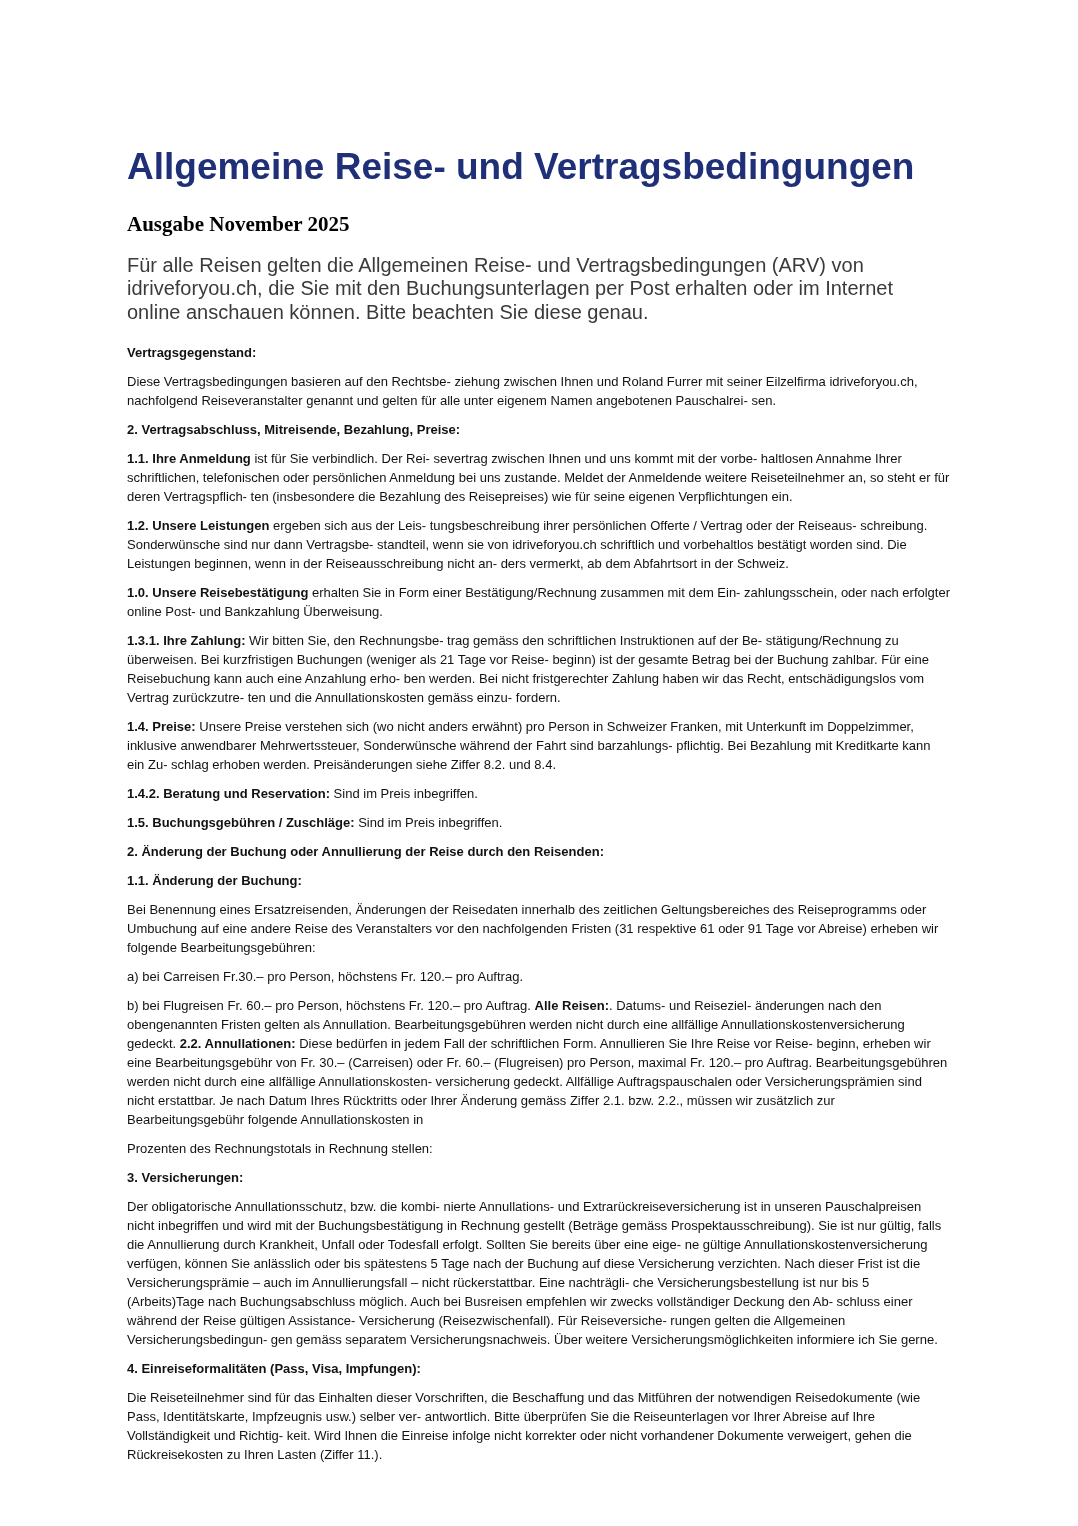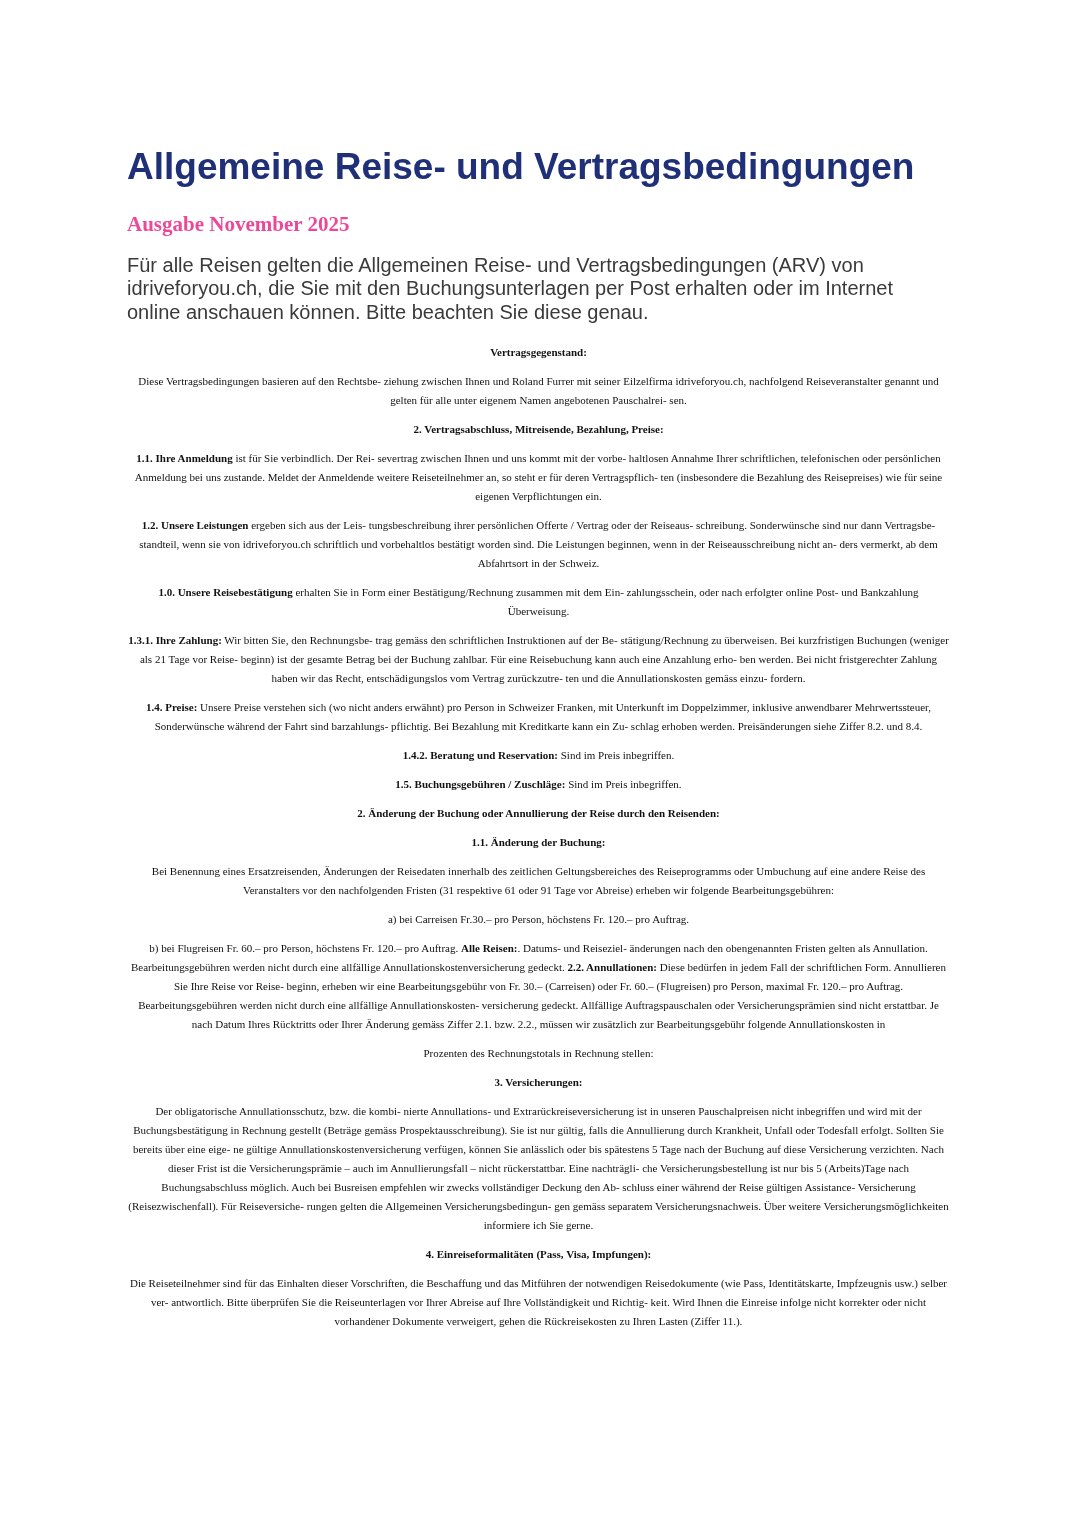--- a/index.html
+++ b/index.html
@@ -21,36 +21,35 @@
     font-size: 37px;
     line-height: 1.27;
     color: #1f3078;
     margin: 4px 0 21px 0;
     letter-spacing: 0;
   }
   .doc-edition {
     font-family: "Liberation Serif", serif;
     font-weight: bold;
     font-size: 21px;
-    color: #ec4899;
+    color: #000000;
     margin: 0 0 17px 0;
   }
   .doc-intro {
     font-family: "Liberation Sans", sans-serif;
     font-size: 20px;
     line-height: 23.5px;
     color: #3a3a3a;
     margin: 0 0 19px 0;
   }
   .doc-body {
-    font-family: Liberation Serif, serif;
-    font-size: 11px;
+    font-family: Liberation Sans, sans-serif;
+    font-size: 13px;
     line-height: 19px;
     color: #121212;
-    text-align: center;
   }
   .doc-body p.para {
     margin: 0 0 10px 0;
   }
   .doc-body p.para b {
     font-weight: bold;
   }
 </style>
 </head>
 <body>

